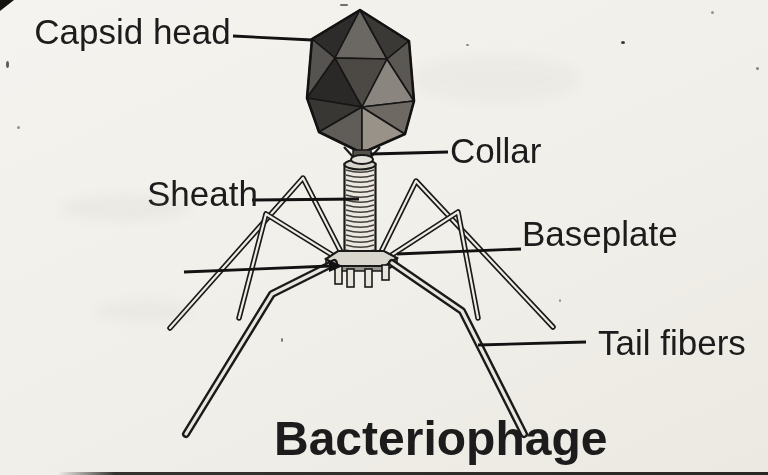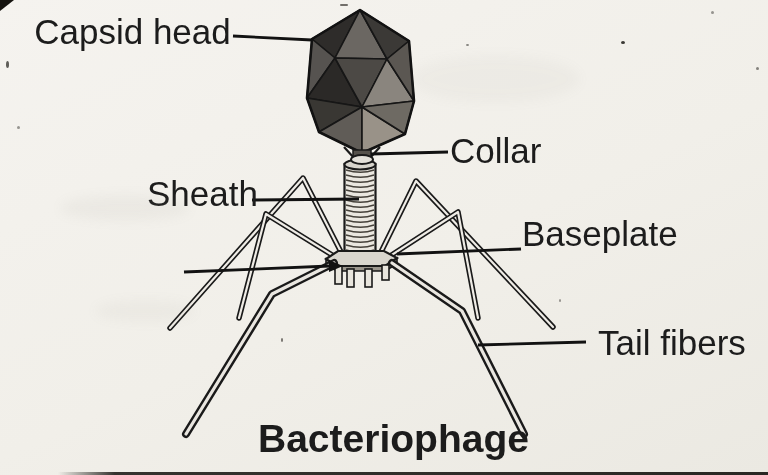--- a/index.html
+++ b/index.html
@@ -8,21 +8,21 @@
     background:linear-gradient(155deg,#f5f3ef 0%,#f1efe9 55%,#ebe9e2 100%);
     font-family:Liberation Sans, sans-serif;color:#1c1c1c;
   }
   .lbl{position:absolute;font-size:35px;line-height:40px;letter-spacing:0px;white-space:nowrap;}
   #capsid-label{left:30px;top:13px;width:205px;text-align:center;line-height:38px;white-space:normal;}
   #collar-label{left:450px;top:131px;}
   #sheath-label{left:147px;top:174px;}
   #spikes-label{left:81px;top:244px;}
   #baseplate-label{left:522px;top:214px;}
   #tailfibers-label{left:586px;top:323px;margin-left:12px;}
-  #diagram-title{position:absolute;left:258px;top:417px;font-size:39px;font-weight:bold;line-height:44px;white-space:nowrap;}
+  #diagram-title{position:absolute;left:274px;top:417px;font-size:48px;font-weight:bold;line-height:44px;white-space:nowrap;}
   svg{position:absolute;left:0;top:0;}
   .speck{position:absolute;background:#3a3833;border-radius:50%;}
   .blob{position:absolute;background:#8d897e;border-radius:50%;filter:blur(6px);}
   #corner-mark{position:absolute;left:0;top:0;width:0;height:0;
     border-top:11px solid #15130f;border-right:14px solid transparent;}
   #bottom-edge{position:absolute;left:58px;right:0;bottom:0;height:3px;
     background:linear-gradient(90deg,rgba(20,18,14,0) 0%,rgba(20,18,14,.85) 8%,rgba(20,18,14,.9) 100%);}
 </style>
 </head>
 <body>

